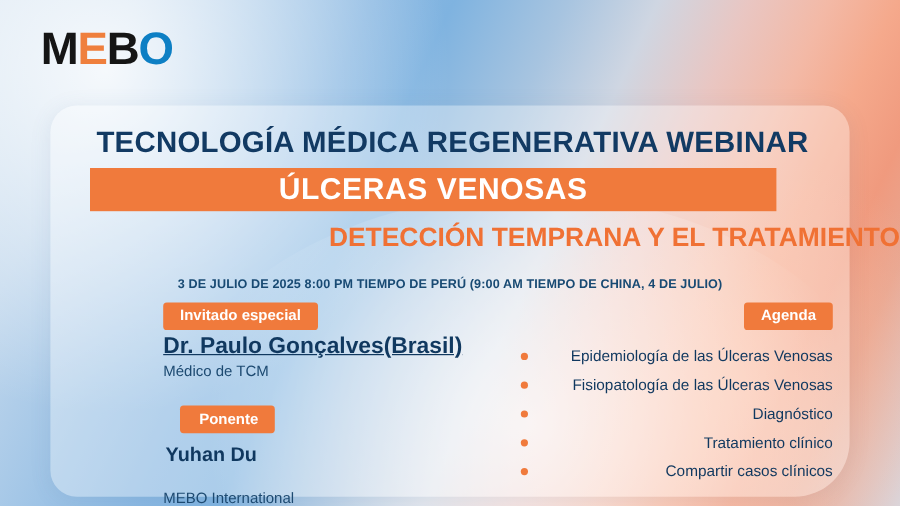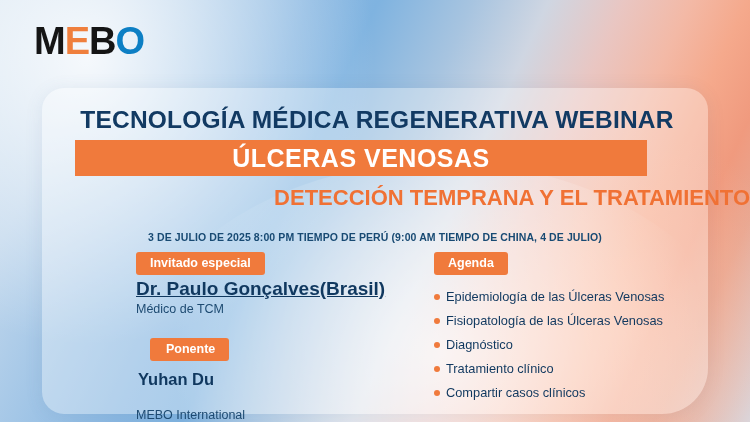--- a/index.html
+++ b/index.html
@@ -184,20 +184,21 @@
     margin-top: 2px;
     line-height: 1.3;
   }
 
   
   .right-col {
     position: absolute;
     left: 434px;
     top: 252px;
     width: 260px;
+    text-align: right;
   }
   .agenda-list {
     list-style: none;
     margin: 14px 0 0 0;
     padding: 0;
   }
   .agenda-list li {
     font-size: 12.8px;
     color: #10385f;
     margin-bottom: 9px;

